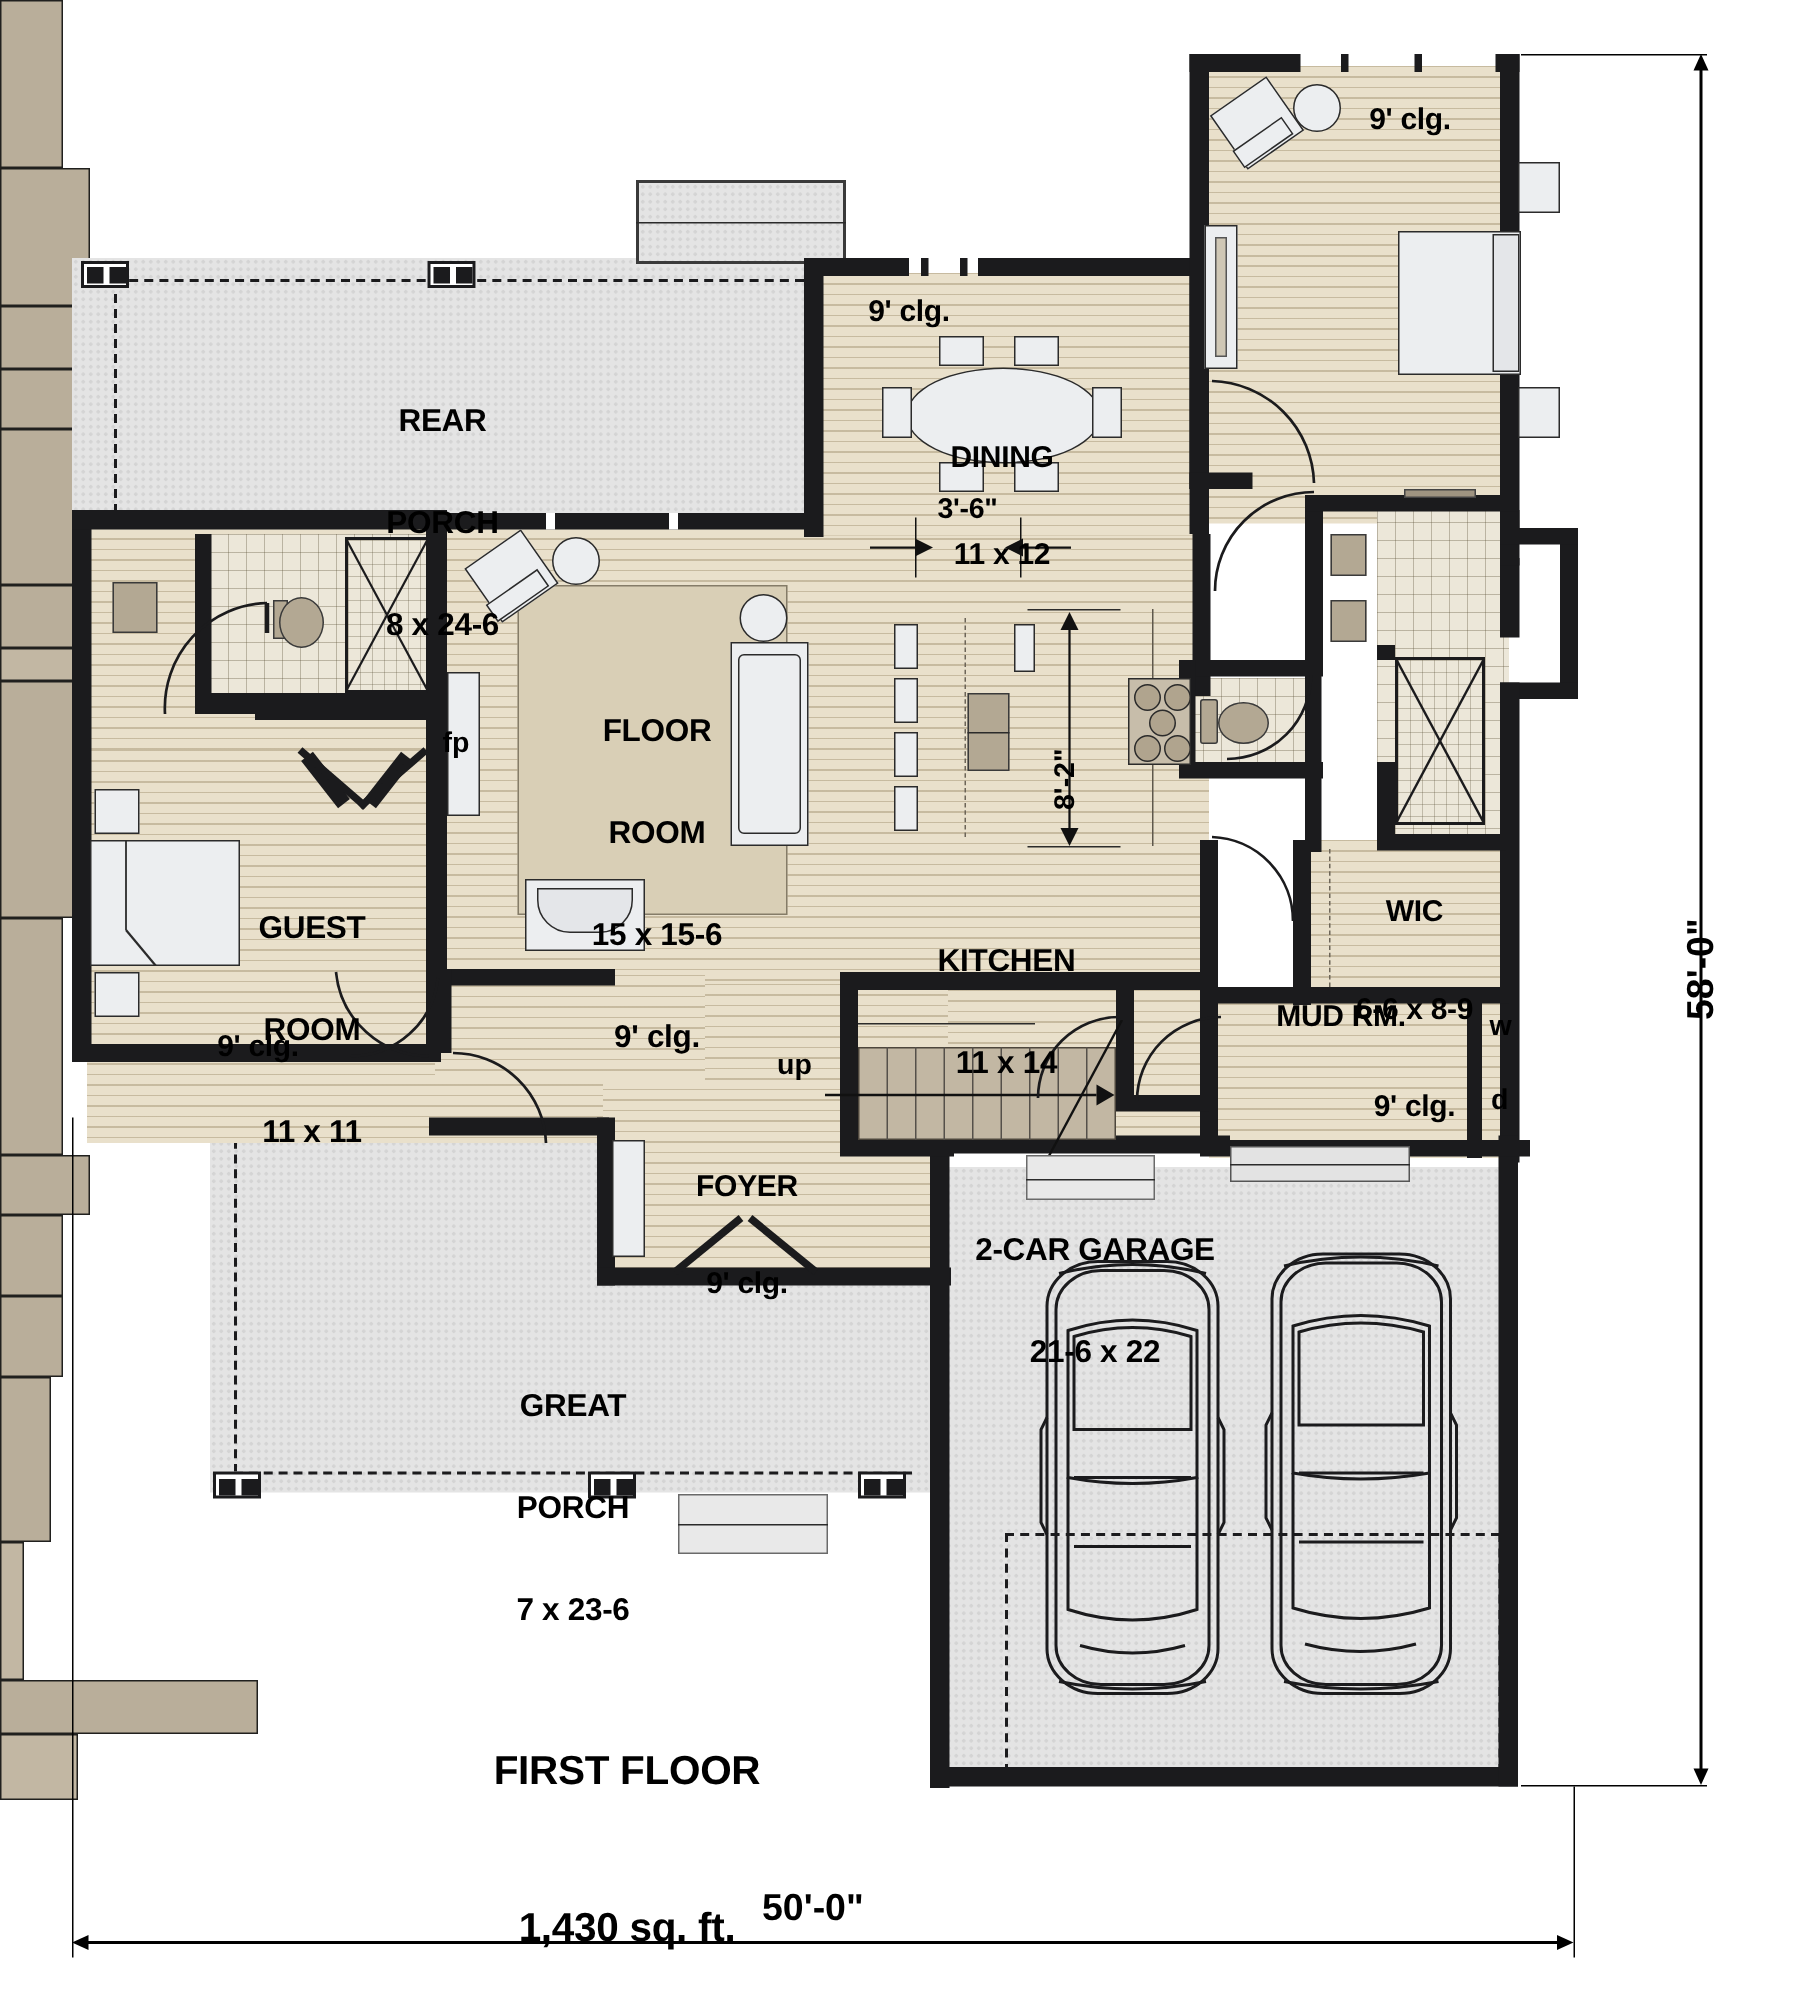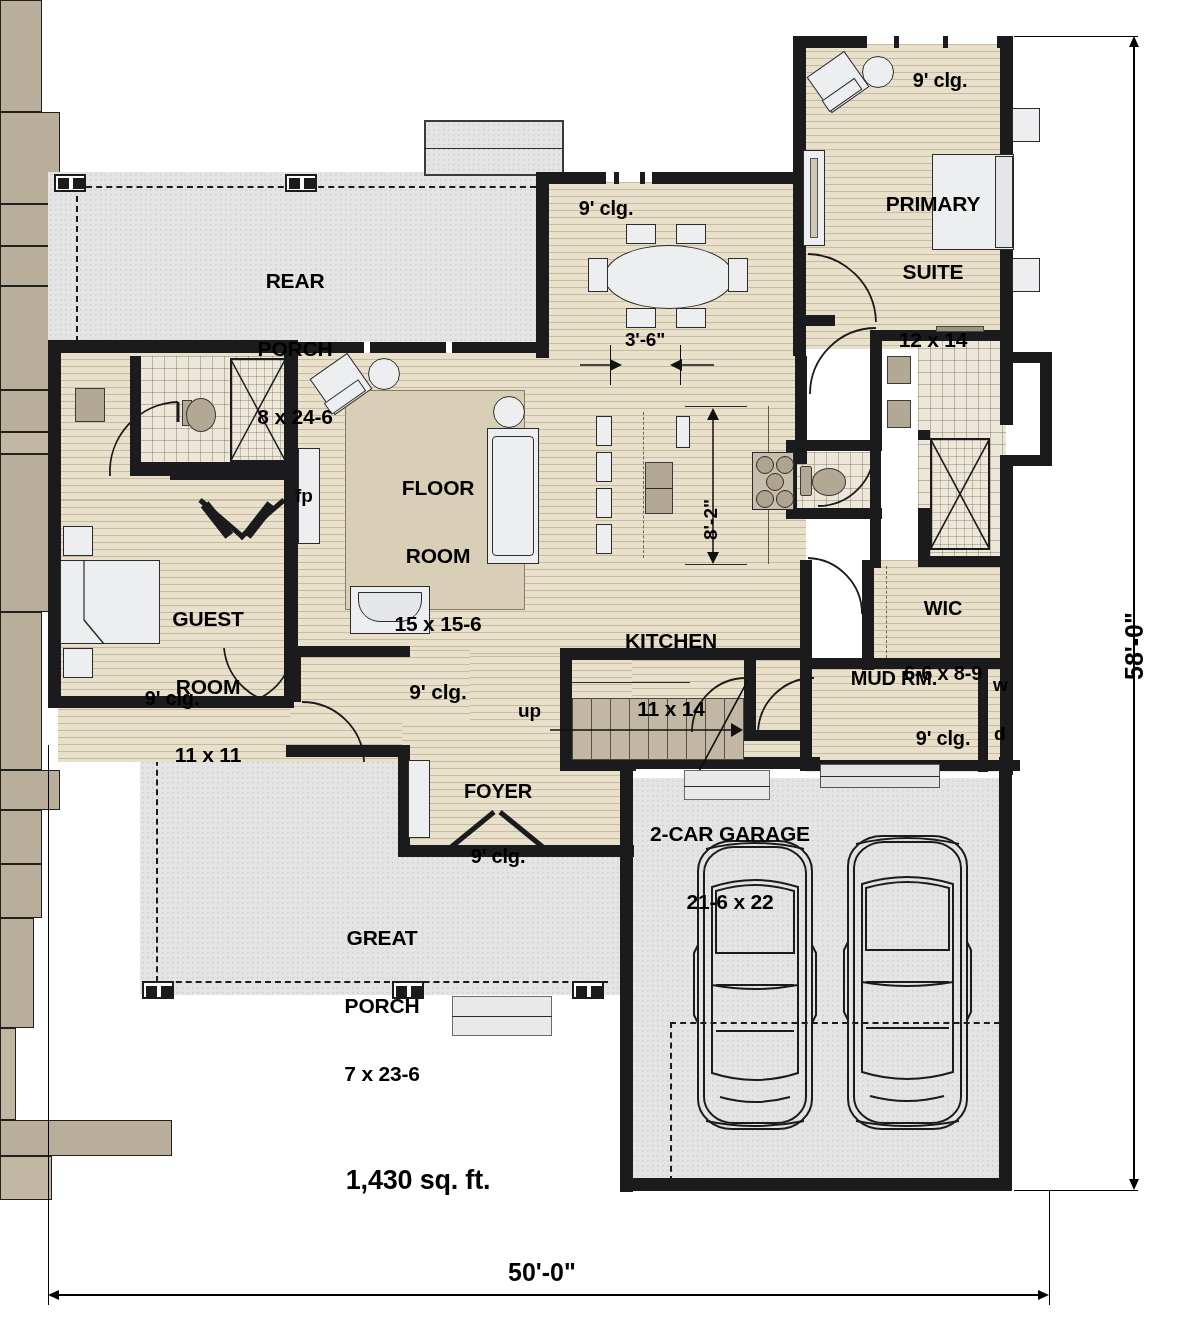--- a/index.html
+++ b/index.html
@@ -402,27 +402,26 @@
   </svg>
   <div class="vert-txt" style="left:700px;top:540px;font-size:19px;transform:rotate(-90deg);white-space:nowrap;">8'-2"</div>
 
   <div class="lbl" style="left:200px;top:225px;width:190px;font-size:21px;">
     <span>REAR</span>
     <span>PORCH</span>
     <span>8 x 24-6</span>
   </div>
 
   <div class="lbl" style="left:880px;top:70px;width:120px;font-size:20px;">9' clg.</div>
-  <div class="lbl" style="left:838px;top:148px;width:190px;font-size:21px;">
-    <span>PRIMARY</span>
-    <span>SUITE</span>
-    <span>12 x 14</span>
-  </div>
 
   <div class="lbl" style="left:546px;top:198px;width:120px;font-size:20px;">9' clg.</div>
+  <div class="lbl" style="left:608px;top:252px;width:120px;font-size:20px;">
+    <span>DINING</span>
+    <span>11 x 12</span>
+  </div>
 
   <div class="lbl" style="left:348px;top:432px;width:180px;font-size:21px;">
     <span>FLOOR</span>
     <span>ROOM</span>
     <span>15 x 15-6</span>
     <span>9' clg.</span>
   </div>
   <div class="smalltxt" style="left:295px;top:485px;font-size:19px;">fp</div>
 
   <div class="lbl" style="left:608px;top:585px;width:126px;font-size:21px;">
@@ -458,20 +457,21 @@
     <span>21-6 x 22</span>
   </div>
 
   <div class="lbl" style="left:302px;top:882px;width:160px;font-size:21px;">
     <span>GREAT</span>
     <span>PORCH</span>
     <span>7 x 23-6</span>
   </div>
 
   <div class="lbl" style="left:268px;top:1093px;width:300px;font-size:27px;line-height:1.3;">
+    <span>FIRST FLOOR</span>
     <span>1,430 sq. ft.</span>
   </div>
 
 
   <div class="abs ext" style="left:1014px;top:36px;width:124px;"></div>
   <div class="abs ext" style="left:1014px;top:1190px;width:124px;"></div>
   <div class="abs" style="left:1133px;top:42px;width:1.6px;height:1142px;background:#000;"></div>
   <div class="arrowU" style="left:1129px;top:36px;"></div>
   <div class="arrowD" style="left:1129px;top:1179px;"></div>
   <div class="vert-txt" style="left:1120px;top:680px;font-size:25px;transform:rotate(-90deg);white-space:nowrap;">58'-0"</div>

